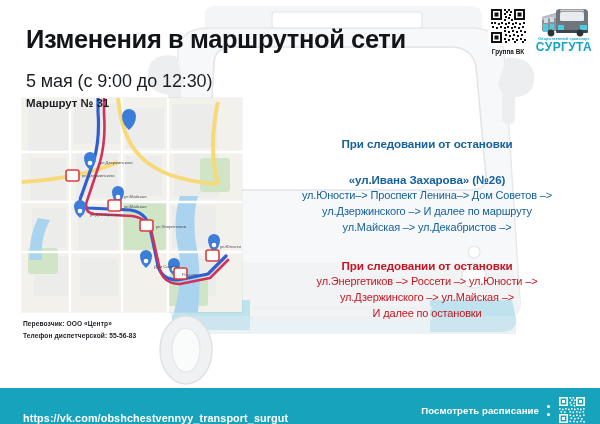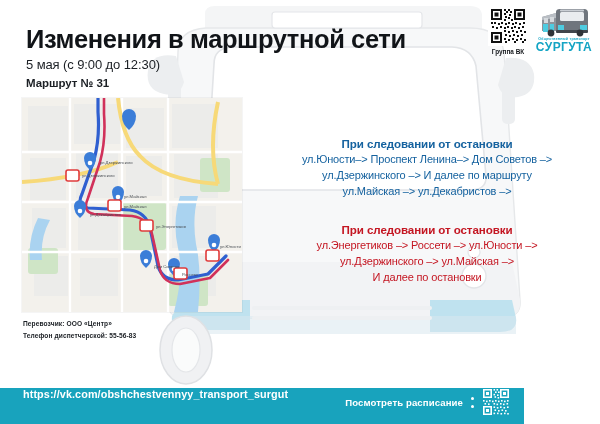--- a/index.html
+++ b/index.html
@@ -25,22 +25,22 @@
   .hdr { position: absolute; left: 26px; top: 26px; z-index: 6; }
   .hdr-title {
     font-size: 25.5px;
     font-weight: 700;
     color: #111418;
     letter-spacing: -0.4px;
     white-space: nowrap;
     line-height: 1.05;
   }
   .hdr-sub {
-    margin-top: 4px;
-    font-size: 13px;
+    margin-top: 18px;
+    font-size: 18px;
     font-weight: 400;
     color: #1b1f24;
     letter-spacing: -0.1px;
     white-space: nowrap;
   }
   .hdr-route {
     margin-top: 5px;
     font-size: 11.5px;
     font-weight: 700;
     color: #1b1f24;
@@ -136,26 +136,26 @@
   }
   .blue .sec-head, .blue .sec-body { color: #15629f; }
   .red  .sec-head, .red  .sec-body { color: #c41622; }
   .sec-gap { height: 3px; }
 
   
   .footer {
     position: absolute;
     left: 0;
     bottom: 0;
-    width: 524px;
+    width: 600px;
     height: 36px;
     background: #18a3bd;
     z-index: 9;
     display: flex;
-    align-items: flex-start;
+    align-items: flex-end;
   }
   .footer-url {
     margin-left: 23px;
     font-size: 10.8px;
     font-weight: 700;
     color: #ffffff;
     letter-spacing: 0.1px;
   }
   .footer-right {
     margin-left: auto;
@@ -420,20 +420,21 @@
 
   <div class="carrier">
     <div>Перевозчик: ООО «Центр»</div>
     <div>Телефон диспетчерской: 55-56-83</div>
   </div>
 
   <div class="panel">
 
     <div class="blue">
       <div class="sec-head">При следовании от остановки</div>
+      <div class="sec-head">«ул.Ивана Захарова» (№26)</div>
       <div class="sec-body">ул.Юности–&gt; Проспект Ленина–&gt; Дом Советов –&gt;</div>
       <div class="sec-body">ул.Дзержинского –&gt; И далее по маршруту</div>
       <div class="sec-body">ул.Майская –&gt; ул.Декабристов –&gt;</div>
     </div>
 
     <div class="sec-gap"></div>
 
     <div class="red">
       <div class="sec-head">При следовании от остановки</div>
       <div class="sec-body">ул.Энергетиков –&gt; Россети  –&gt; ул.Юности –&gt;</div>

